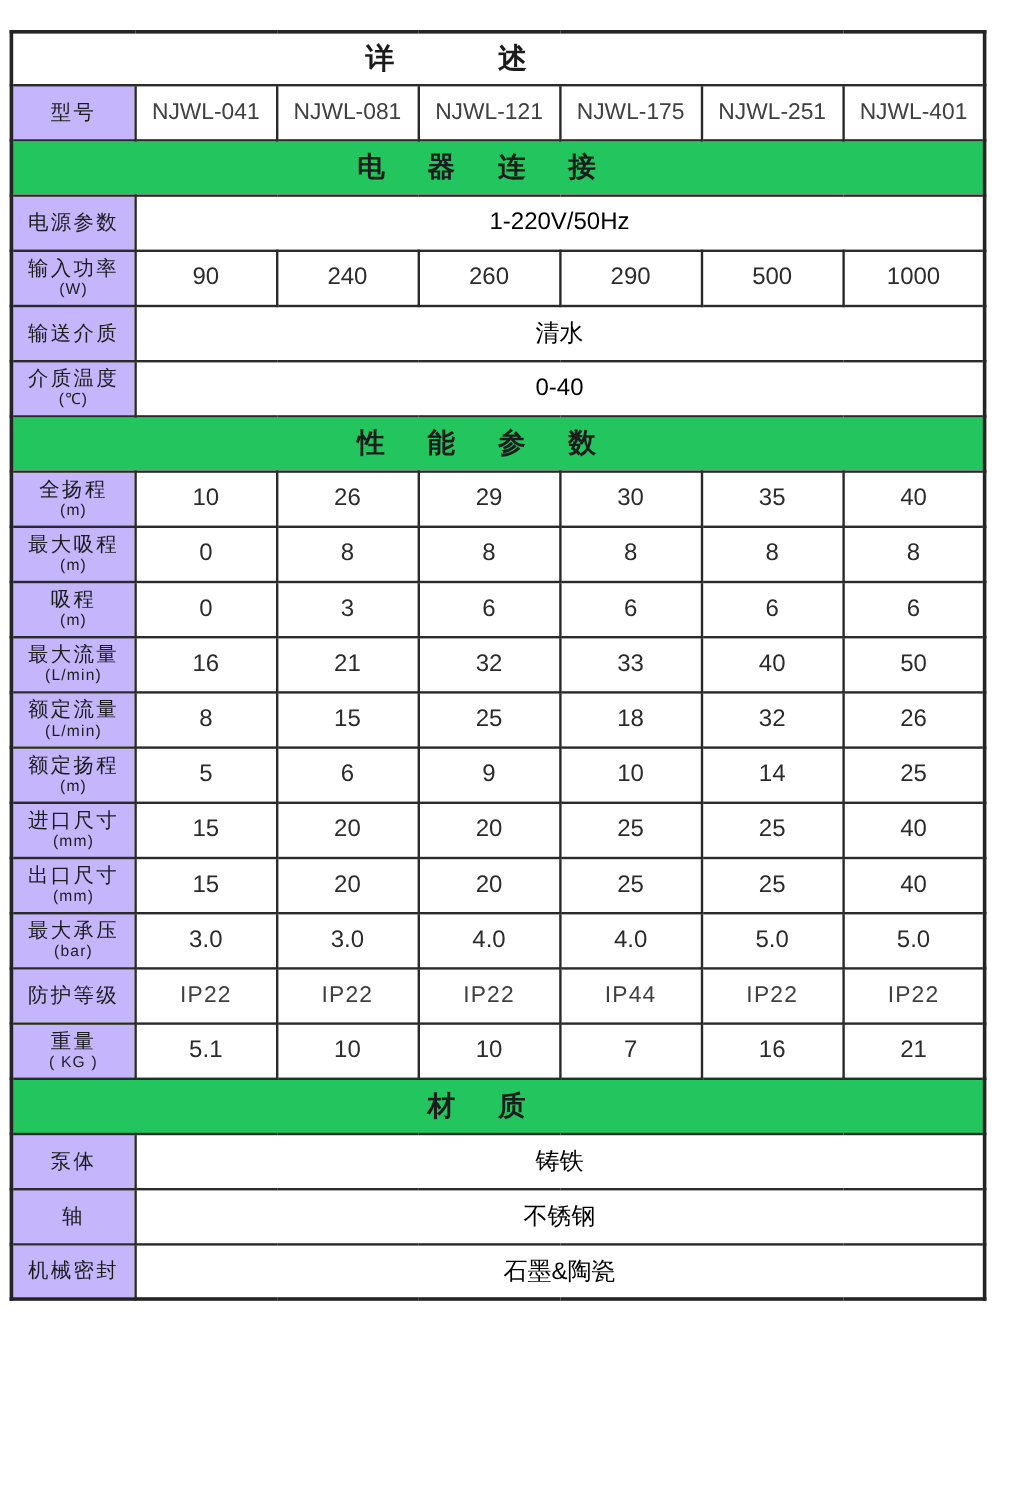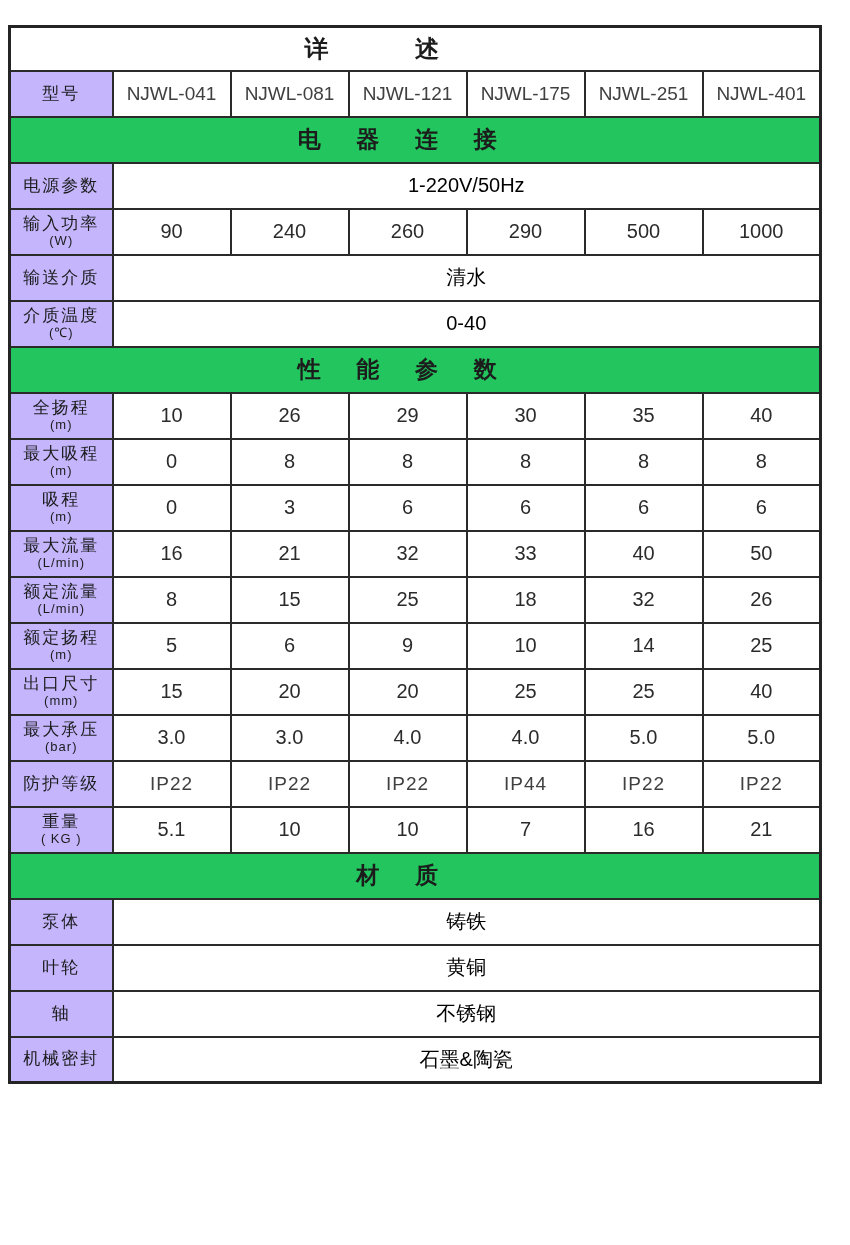--- a/index.html
+++ b/index.html
@@ -214,20 +214,32 @@
           </td>
           <td class="num-cell">5</td>
           <td class="num-cell">6</td>
           <td class="num-cell">9</td>
           <td class="num-cell">10</td>
           <td class="num-cell">14</td>
           <td class="num-cell">25</td>
         </tr>
         <tr>
           <td class="label-cell">
+            <div class="lbl">进口尺寸</div>
+            <div class="unit">(mm)</div>
+          </td>
+          <td class="num-cell">15</td>
+          <td class="num-cell">20</td>
+          <td class="num-cell">20</td>
+          <td class="num-cell">25</td>
+          <td class="num-cell">25</td>
+          <td class="num-cell">40</td>
+        </tr>
+        <tr>
+          <td class="label-cell">
             <div class="lbl">出口尺寸</div>
             <div class="unit">(mm)</div>
           </td>
           <td class="num-cell">15</td>
           <td class="num-cell">20</td>
           <td class="num-cell">20</td>
           <td class="num-cell">25</td>
           <td class="num-cell">25</td>
           <td class="num-cell">40</td>
         </tr>
@@ -270,26 +282,20 @@
           <td class="section-cell" colspan="7">材质</td>
         </tr>
         <tr>
           <td class="label-cell">
             <div class="lbl">泵体</div>
           </td>
           <td class="span-cell" colspan="6">铸铁</td>
         </tr>
         <tr>
           <td class="label-cell">
-            <div class="lbl">叶轮</div>
-          </td>
-          <td class="span-cell" colspan="6">黄铜</td>
-        </tr>
-        <tr>
-          <td class="label-cell">
             <div class="lbl">轴</div>
           </td>
           <td class="span-cell" colspan="6">不锈钢</td>
         </tr>
         <tr>
           <td class="label-cell">
             <div class="lbl">机械密封</div>
           </td>
           <td class="span-cell" colspan="6">石墨&amp;陶瓷</td>
         </tr>

